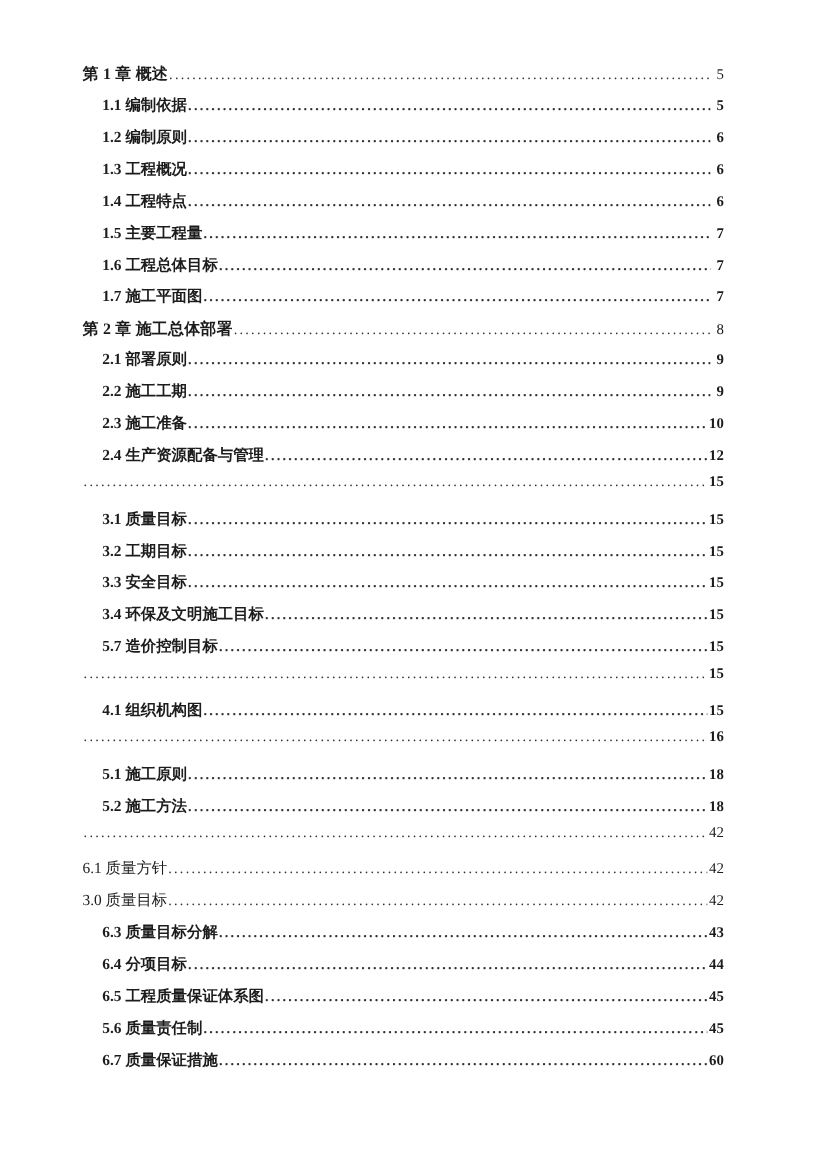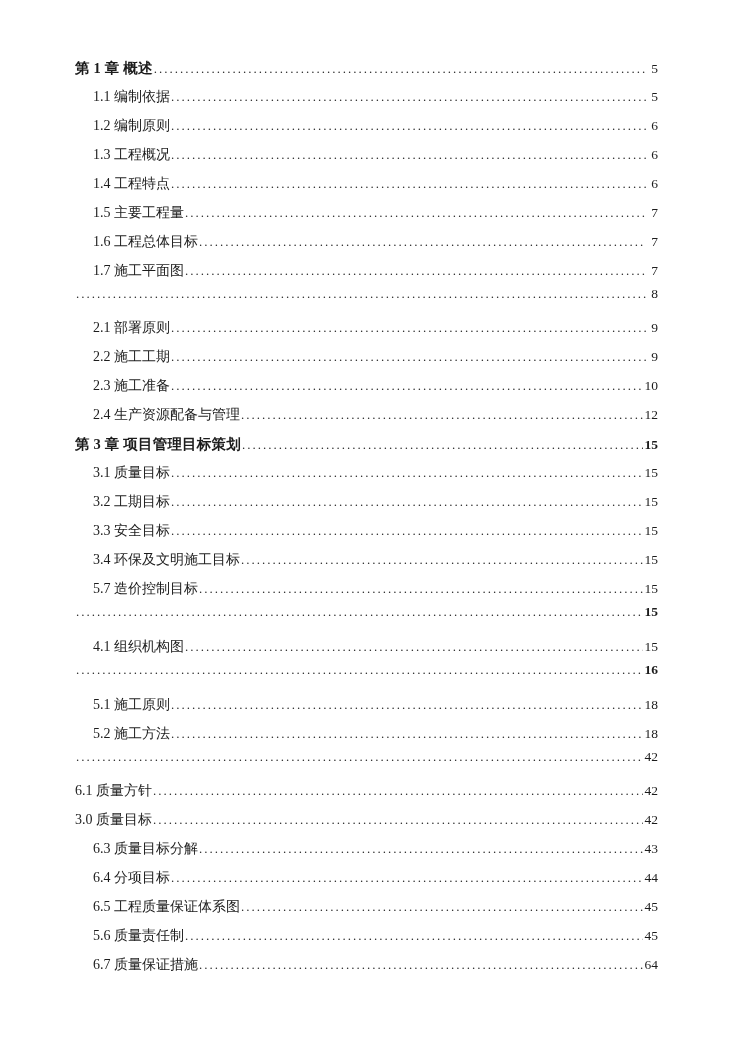--- a/index.html
+++ b/index.html
@@ -34,20 +34,21 @@
     line-height: 28.95px;
     color: #1c1c1c;
   }
   .toc-row.chapter .label {
     font-weight: bold;
     font-size: 14.5px;
     letter-spacing: 0.2px;
   }
   .toc-row.section {
     padding-left: 18px;
+    font-weight: bold;
   }
   .toc-row.section-flush {
     padding-left: 0;
     font-family: Liberation Serif, serif;
   }
   .leader {
     flex: 1;
     overflow: hidden;
     white-space: nowrap;
     font-size: 13px;
@@ -105,20 +106,21 @@
         <span class="label">1.6 工程总体目标</span>
         <span class="leader">........................................................................................................................................................................................................</span>
         <span class="pagenum">7</span>
       </div>
       <div class="toc-row section">
         <span class="label">1.7 施工平面图</span>
         <span class="leader">........................................................................................................................................................................................................</span>
         <span class="pagenum">7</span>
       </div>
       <div class="toc-row chapter">
+        <span class="label">第 2 章 施工总体部署</span>
         <span class="leader">........................................................................................................................................................................................................</span>
         <span class="pagenum">8</span>
       </div>
       <div class="toc-row section">
         <span class="label">2.1 部署原则</span>
         <span class="leader">........................................................................................................................................................................................................</span>
         <span class="pagenum">9</span>
       </div>
       <div class="toc-row section">
         <span class="label">2.2 施工工期</span>
@@ -129,21 +131,20 @@
         <span class="label">2.3 施工准备</span>
         <span class="leader">........................................................................................................................................................................................................</span>
         <span class="pagenum">10</span>
       </div>
       <div class="toc-row section">
         <span class="label">2.4 生产资源配备与管理</span>
         <span class="leader">........................................................................................................................................................................................................</span>
         <span class="pagenum">12</span>
       </div>
       <div class="toc-row chapter pbold">
-        <span class="label">第 3 章 项目管理目标策划</span>
         <span class="leader">........................................................................................................................................................................................................</span>
         <span class="pagenum">15</span>
       </div>
       <div class="toc-row section">
         <span class="label">3.1 质量目标</span>
         <span class="leader">........................................................................................................................................................................................................</span>
         <span class="pagenum">15</span>
       </div>
       <div class="toc-row section">
         <span class="label">3.2 工期目标</span>
@@ -218,16 +219,16 @@
         <span class="pagenum">45</span>
       </div>
       <div class="toc-row section">
         <span class="label">5.6 质量责任制</span>
         <span class="leader">........................................................................................................................................................................................................</span>
         <span class="pagenum">45</span>
       </div>
       <div class="toc-row section">
         <span class="label">6.7 质量保证措施</span>
         <span class="leader">........................................................................................................................................................................................................</span>
-        <span class="pagenum">64</span>
+        <span class="pagenum">60</span>
       </div>
     </div>
 </div>
 
 </body></html>

